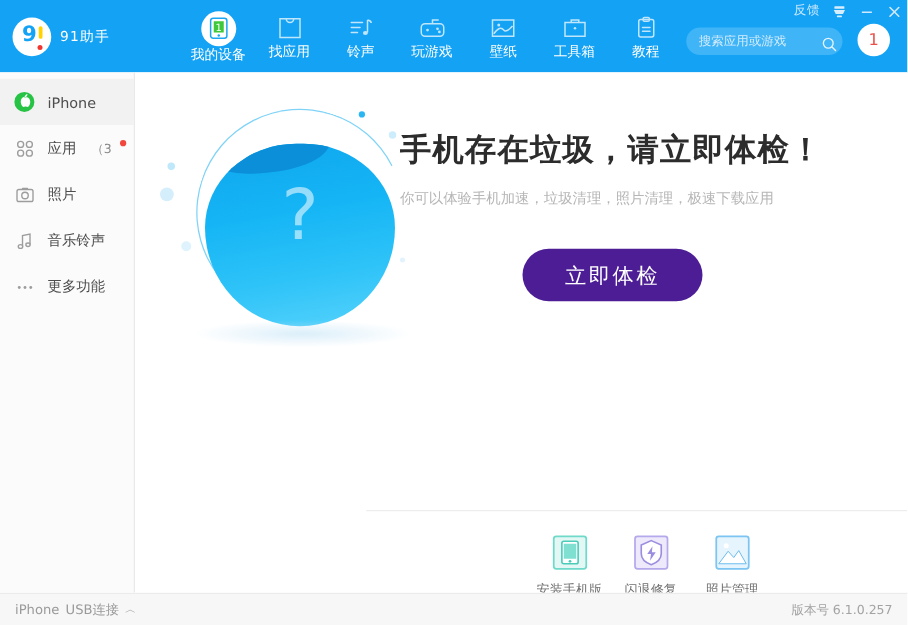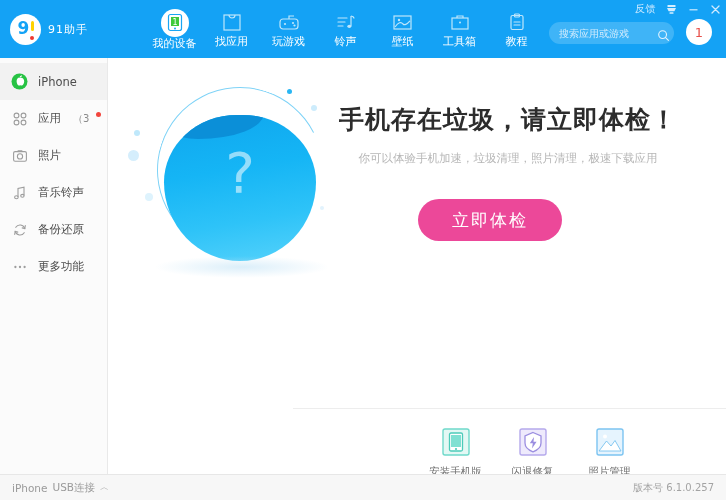--- a/index.html
+++ b/index.html
@@ -241,63 +241,62 @@
   .bub.b5 { left: 192px; top: 128px; width: 4px; height: 4px; background: #e2f3fd; }
   .sphere-shadow {
     position: absolute;
     left: 26px; top: 178px;
     width: 176px; height: 22px;
     background: radial-gradient(ellipse at center, rgba(190,225,245,0.55) 0%, rgba(255,255,255,0) 70%);
   }
 
   .hero-text {
     position: absolute;
-    left: 201px; top: 45px;
+    left: 212px; top: 45px;
     width: 398px;
-    text-align: center;
   }
   .hero-title {
     font-size: 25px;
     color: #2c2c2c;
     font-weight: bold;
     letter-spacing: 1px;
     white-space: nowrap;
   }
   .hero-sub {
     margin-top: 15px;
     font-size: 11.5px;
     color: #b6b6b6;
     white-space: nowrap;
   }
   .cta {
     position: absolute;
     left: 310px; top: 141px;
     width: 144px; height: 42px;
     border-radius: 21px;
-    background: #ec4899;
+    background: #4c1d95;
     border: none;
     color: #ffffff;
     font-size: 17px;
     letter-spacing: 2px;
     cursor: pointer;
     font-family: "DejaVu Sans", "Liberation Sans", sans-serif;
   }
 
   .divider {
     position: absolute;
     left: 185px; right: 0; top: 350px;
     height: 1px;
     background: #ededed;
   }
 
   .shortcuts {
     position: absolute;
     left: 325px; top: 363px;
     display: flex;
-    gap: 32px;
+    gap: 20px;
   }
   .shortcut {
     width: 45px;
     display: flex;
     flex-direction: column;
     align-items: center;
     cursor: pointer;
     padding: 6px 0 5px 0;
   }
   .shortcut.selected {
@@ -378,41 +377,41 @@
           <svg width="22" height="21" viewBox="0 0 22 21">
             <rect x="3" y="3" width="16" height="15" fill="none" stroke="#bfe6fb" stroke-width="1.2"></rect>
             <path d="M8 3 a3 3 0 0 0 6 0" fill="none" stroke="#bfe6fb" stroke-width="1.2"></path>
           </svg>
         </span>
         <span class="nav-label">找应用</span>
       </div>
 
       <div class="nav-item">
         <span class="nav-icon">
+          <svg width="22" height="21" viewBox="0 0 22 21">
+            <path d="M3 6 h9 M3 10 h7 M3 14 h5" stroke="#bfe6fb" stroke-width="1.2" fill="none" stroke-linecap="round"></path>
+            <path d="M16 4 v10" stroke="#bfe6fb" stroke-width="1.2" fill="none"></path>
+            <path d="M16 4 q3 .6 3 2.4" stroke="#bfe6fb" stroke-width="1.2" fill="none"></path>
+            <ellipse cx="14.3" cy="14.3" rx="2" ry="1.6" fill="#bfe6fb"></ellipse>
+          </svg>
+        </span>
+        <span class="nav-label">铃声</span>
+      </div>
+
+      <div class="nav-item">
+        <span class="nav-icon">
           <svg width="24" height="21" viewBox="0 0 24 21">
             <rect x="3" y="7" width="18" height="10" rx="3" fill="none" stroke="#bfe6fb" stroke-width="1.2"></rect>
             <path d="M12 7 V4 h5" fill="none" stroke="#bfe6fb" stroke-width="1.2"></path>
             <circle cx="8" cy="12" r="1.1" fill="#bfe6fb"></circle>
             <circle cx="16" cy="11" r="1.1" fill="#bfe6fb"></circle>
             <circle cx="17.5" cy="13.5" r="1.1" fill="#bfe6fb"></circle>
           </svg>
         </span>
         <span class="nav-label">玩游戏</span>
-      </div>
-
-      <div class="nav-item">
-        <span class="nav-icon">
-          <svg width="22" height="21" viewBox="0 0 22 21">
-            <path d="M3 6 h9 M3 10 h7 M3 14 h5" stroke="#bfe6fb" stroke-width="1.2" fill="none" stroke-linecap="round"></path>
-            <path d="M16 4 v10" stroke="#bfe6fb" stroke-width="1.2" fill="none"></path>
-            <path d="M16 4 q3 .6 3 2.4" stroke="#bfe6fb" stroke-width="1.2" fill="none"></path>
-            <ellipse cx="14.3" cy="14.3" rx="2" ry="1.6" fill="#bfe6fb"></ellipse>
-          </svg>
-        </span>
-        <span class="nav-label">铃声</span>
       </div>
 
       <div class="nav-item">
         <span class="nav-icon">
           <svg width="23" height="21" viewBox="0 0 23 21">
             <rect x="3" y="4" width="17" height="13" fill="none" stroke="#bfe6fb" stroke-width="1.2"></rect>
             <circle cx="8" cy="8" r="1.2" fill="#bfe6fb"></circle>
             <path d="M4 15 q5 -7 8 -3 q2 2.4 7 -3.2" fill="none" stroke="#bfe6fb" stroke-width="1.2"></path>
           </svg>
         </span>
@@ -505,31 +504,20 @@
             <ellipse cx="4.4" cy="12.2" rx="1.8" ry="1.5" fill="none" stroke="#9d9d9d" stroke-width="1.1"></ellipse>
             <ellipse cx="10.4" cy="10.8" rx="1.7" ry="1.4" fill="none" stroke="#9d9d9d" stroke-width="1.1"></ellipse>
           </svg>
         </span>
         <span class="side-label">音乐铃声</span>
       </div>
 
 
 
 
-      <div class="side-item">
-        <span class="side-ico">
-          <svg width="16" height="16" viewBox="0 0 16 16">
-            <path d="M12.8 6.6 a5 5 0 0 0 -9 -1.3" fill="none" stroke="#9d9d9d" stroke-width="1.1" stroke-linecap="round"></path>
-            <path d="M3.2 9.4 a5 5 0 0 0 9 1.3" fill="none" stroke="#9d9d9d" stroke-width="1.1" stroke-linecap="round"></path>
-            <path d="M13.3 3.6 l-.5 3 -2.6 -.7" fill="none" stroke="#9d9d9d" stroke-width="1.1" stroke-linecap="round"></path>
-            <path d="M2.7 12.4 l.5 -3 2.6 .7" fill="none" stroke="#9d9d9d" stroke-width="1.1" stroke-linecap="round"></path>
-          </svg>
-        </span>
-        <span class="side-label">备份还原</span>
-      </div>
 
       <div class="side-item">
         <span class="side-ico">
           <svg width="16" height="16" viewBox="0 0 16 16">
             <circle cx="3.4" cy="8" r="1.15" fill="#9d9d9d"></circle>
             <circle cx="8" cy="8" r="1.15" fill="#9d9d9d"></circle>
             <circle cx="12.6" cy="8" r="1.15" fill="#9d9d9d"></circle>
           </svg>
         </span>
         <span class="side-label">更多功能</span>

